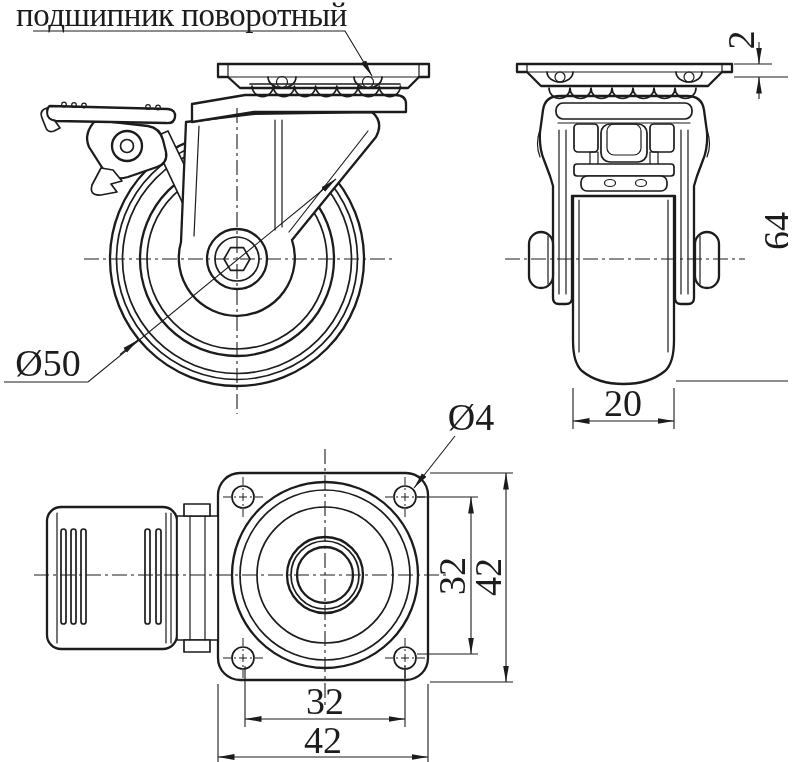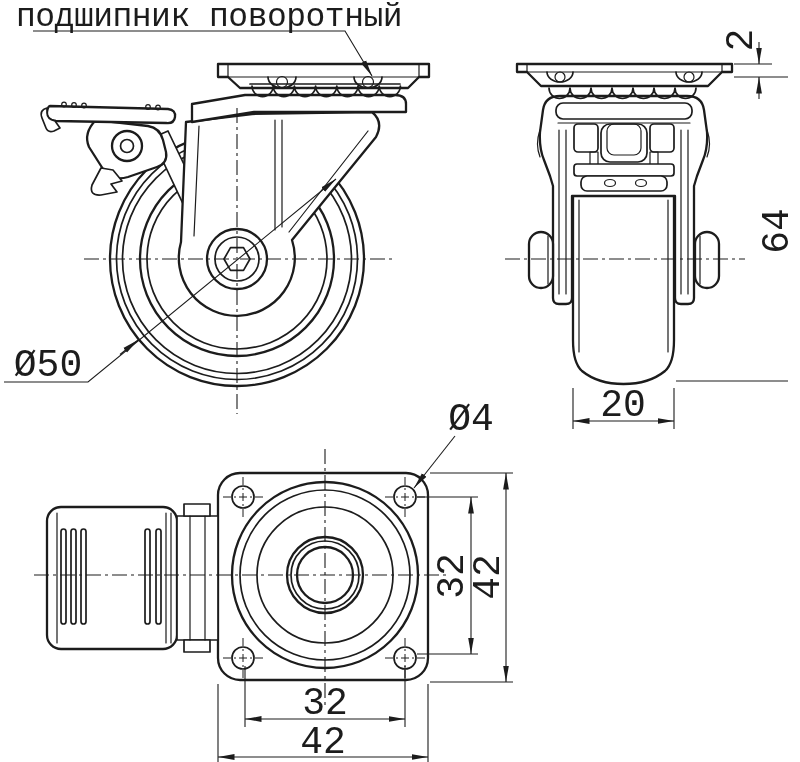--- a/index.html
+++ b/index.html
@@ -1,17 +1,17 @@
 <!DOCTYPE html>
 <html><head>
 <meta charset="utf-8">
 <style>
   html,body{margin:0;padding:0;background:#fff;}
   .stage{position:relative;width:788px;height:762px;background:#fff;overflow:hidden;
-         font-family:Liberation Mono, monospace;}
+         font-family:Liberation Serif, serif;}
   svg{display:block}
   .ln  {stroke:#1c1c1c;fill:none;stroke-linecap:round;stroke-linejoin:round;}
   .fl  {stroke:#1c1c1c;fill:#ffffff;stroke-linejoin:round;}
   .thin{stroke-width:1.2;}
   .med {stroke-width:1.7;}
   .bold{stroke-width:2.3;}
   .cl  {stroke:#1c1c1c;fill:none;stroke-width:1.1;stroke-dasharray:15 4 3 4;}
   .clh {stroke:#1c1c1c;fill:none;stroke-width:1;stroke-dasharray:8 3 2 3;}
   .dim {stroke:#1c1c1c;fill:none;stroke-width:1.1;}
   text{fill:#1c1c1c;}

